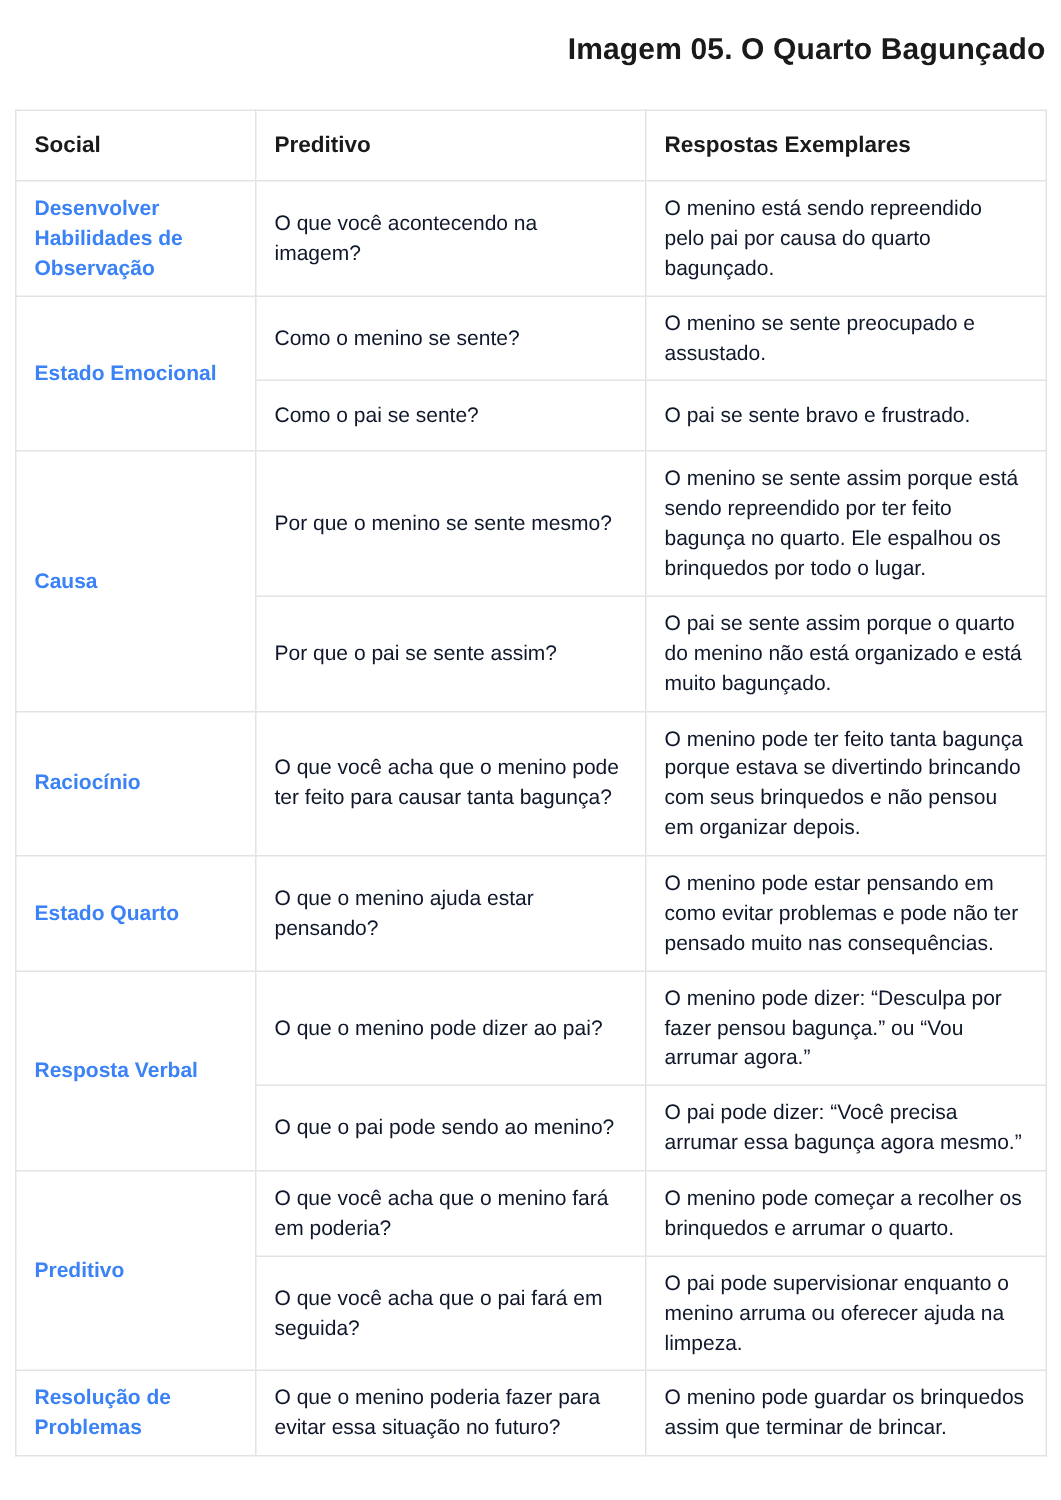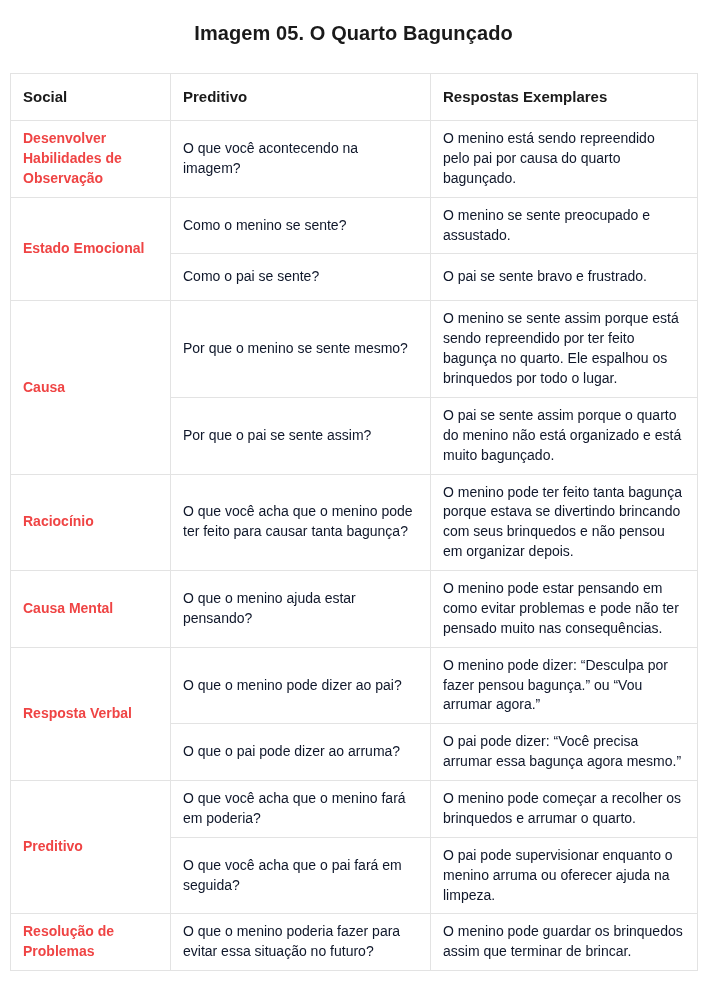--- a/index.html
+++ b/index.html
@@ -11,21 +11,21 @@
     width: 707px;
     height: 1000px;
     box-sizing: border-box;
     background: #ffffff;
     padding: 10px;
     font-family: "Liberation Sans", "DejaVu Sans", sans-serif;
     overflow: hidden;
   }
   .page-title {
     margin: 12px 0 15px 0;
-    text-align: center;
+    text-align: right;
     font-size: 20px;
     font-weight: bold;
     color: #1a1a1a;
     letter-spacing: 0.1px;
   }
   table.qa-table {
     width: 687px;
     border-collapse: collapse;
     table-layout: fixed;
     margin-top: 28px;
@@ -47,21 +47,21 @@
     font-weight: bold;
     color: #1a1a1a;
     height: 30px;
   }
   .qa-table td {
     color: #0f172a;
     height: 30px;
   }
   .qa-table td.cat {
     font-weight: bold;
-    color: #ef4444;
+    color: #3b82f6;
   }
 </style>
 </head>
 <body>
 
 <div class="page">
   <h1 class="page-title">Imagem 05. O Quarto Bagunçado</h1>
 
   <table class="qa-table">
     <colgroup>
@@ -104,32 +104,32 @@
         <td>O pai se sente assim porque o quarto do menino não está organizado e está muito bagunçado.</td>
       </tr>
 
       <tr>
         <td class="cat">Raciocínio</td>
         <td>O que você acha que o menino pode ter feito para causar tanta bagunça?</td>
         <td>O menino pode ter feito tanta bagunça porque estava se divertindo brincando com seus brinquedos e não pensou em organizar depois.</td>
       </tr>
 
       <tr>
-        <td class="cat">Causa Mental</td>
+        <td class="cat">Estado Quarto</td>
         <td>O que o menino ajuda estar pensando?</td>
         <td>O menino pode estar pensando em como evitar problemas e pode não ter pensado muito nas consequências.</td>
       </tr>
 
       <tr>
         <td class="cat" rowspan="2">Resposta Verbal</td>
         <td>O que o menino pode dizer ao pai?</td>
         <td>O menino pode dizer: “Desculpa por fazer pensou bagunça.” ou “Vou arrumar agora.”</td>
       </tr>
       <tr>
-        <td>O que o pai pode dizer ao arruma?</td>
+        <td>O que o pai pode sendo ao menino?</td>
         <td>O pai pode dizer: “Você precisa arrumar essa bagunça agora mesmo.”</td>
       </tr>
 
       <tr>
         <td class="cat" rowspan="2">Preditivo</td>
         <td>O que você acha que o menino fará em poderia?</td>
         <td>O menino pode começar a recolher os brinquedos e arrumar o quarto.</td>
       </tr>
       <tr>
         <td>O que você acha que o pai fará em seguida?</td>

